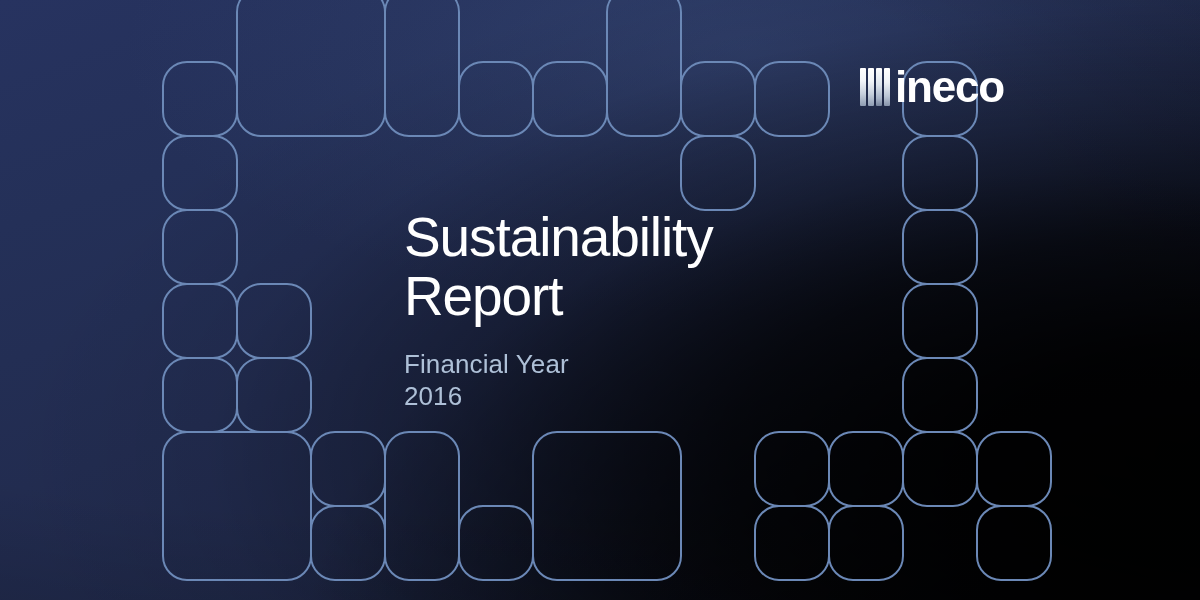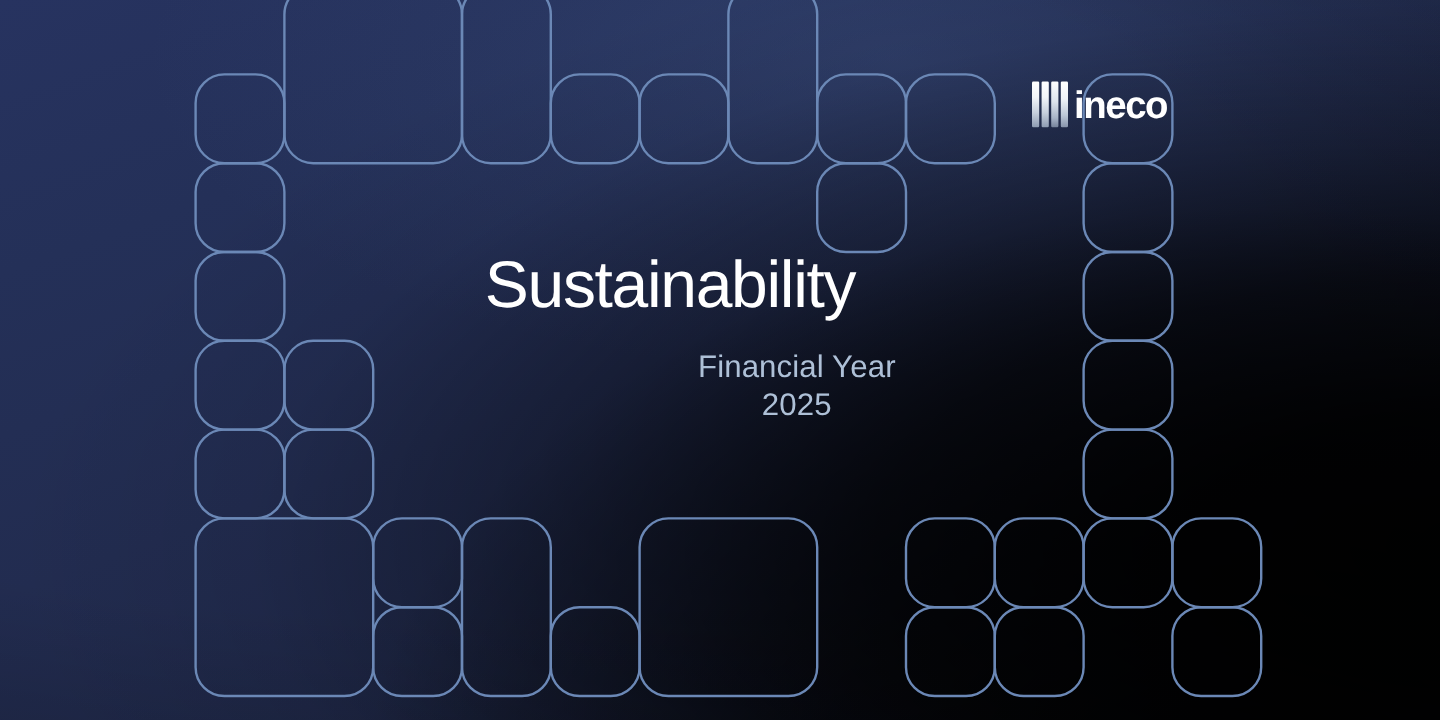--- a/index.html
+++ b/index.html
@@ -31,26 +31,26 @@
   .motif svg{display:block;width:100%;height:100%;}
 
   
   .logo{position:absolute;left:860px;top:64px;display:flex;align-items:center;height:46px;}
   .logo .bars{display:flex;align-items:flex-end;height:38px;gap:2px;margin-right:5px;}
   .logo .bars i{display:block;width:6px;height:38px;border-radius:1px;
     background:linear-gradient(180deg,#ffffff 0%,#f2f5f9 34%,#c7d0dd 68%,#8e9cb2 100%);}
   .logo .bars i:nth-child(2){background:linear-gradient(180deg,#ffffff 0%,#e9eef4 40%,#b4c0d1 76%,#7f8 da5 100%);}
   .logo .bars i:nth-child(3){background:linear-gradient(180deg,#fdfdfe 0%,#dde4ed 44%,#a7b3c7 80%,#76839b 100%);}
   .logo .bars i:nth-child(4){background:linear-gradient(180deg,#ffffff 0%,#eef2f7 38%,#bcc7d7 74%,#8794ab 100%);}
-  .logo .word{font-size:32px;font-weight:700;color:#ffffff;letter-spacing:-1.2px;line-height:1;}
+  .logo .word{font-size:44px;font-weight:700;color:#ffffff;letter-spacing:-1.2px;line-height:1;}
 
   .headline{position:absolute;left:404px;top:208px;width:520px;}
   .headline h1{margin:0;color:#ffffff;font-size:55px;font-weight:400;line-height:1.07;letter-spacing:-1.1px;}
   .headline .sub{margin-top:22px;color:#aec0d7;font-size:26px;font-weight:400;line-height:1.24;letter-spacing:.1px;}
-  .headline .sub span{display:block;text-align:center;}
+  .headline .sub span{display:block;}
 </style>
 </head>
 <body>
 
 <div class="cover">
 
   <div class="photo">
     <div class="tint-base"></div>
 
     <svg viewBox="0 0 1200 600" preserveAspectRatio="none">
@@ -200,20 +200,21 @@
         <i></i>
         <i></i>
         <i></i>
     </span>
     <span class="word">ineco</span>
   </div>
 
   <div class="headline">
     <h1>
       <span>Sustainability</span><br>
+      <span>Report</span>
     </h1>
     <div class="sub">
       <span>Financial Year</span>
-      <span>2025</span>
+      <span>2016</span>
     </div>
   </div>
 
 </div>
 
 </body></html>

